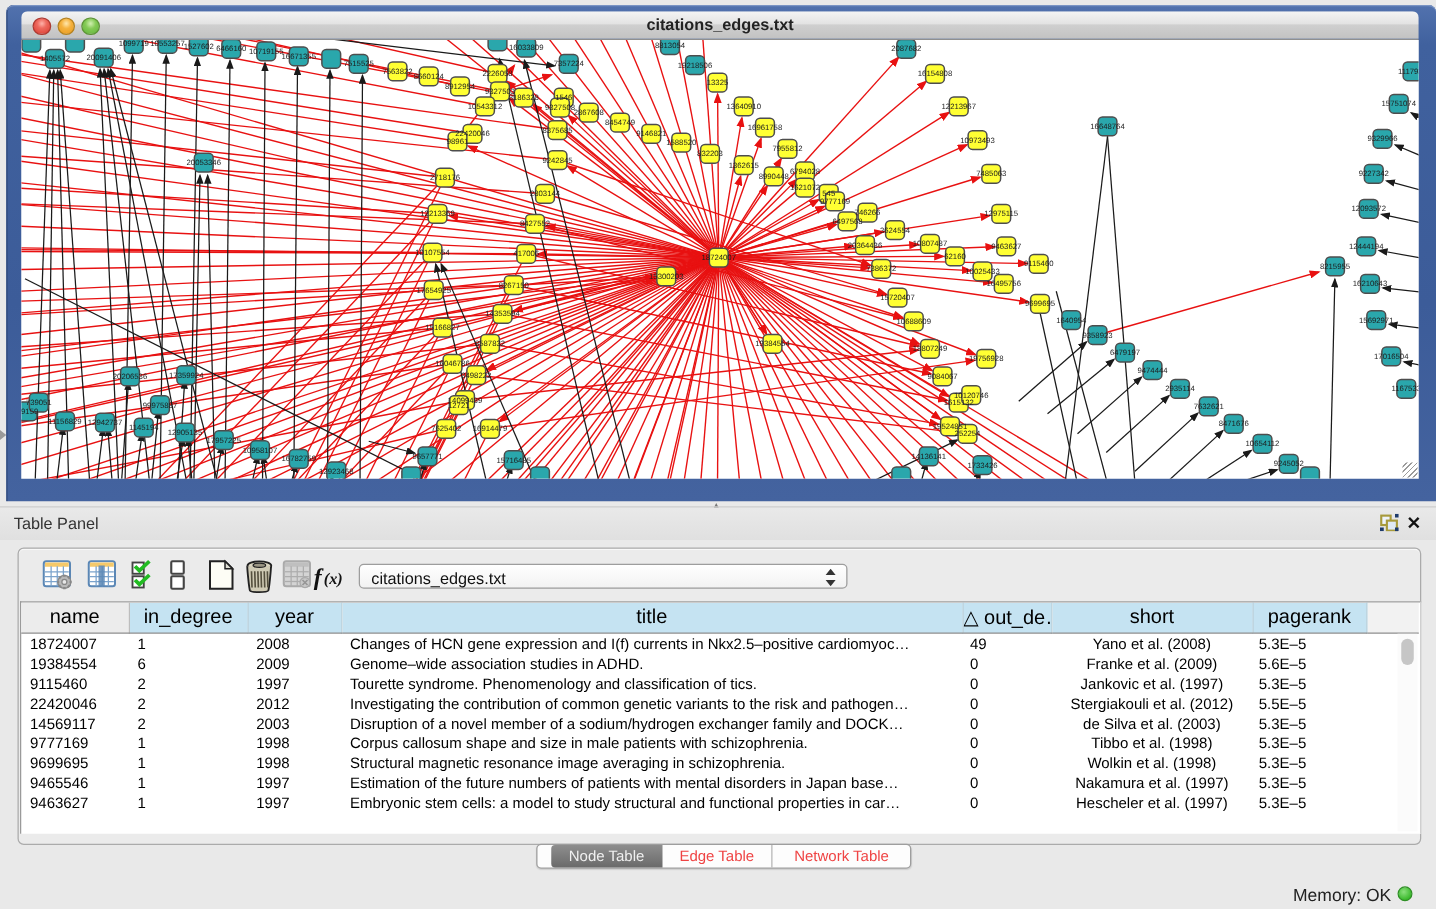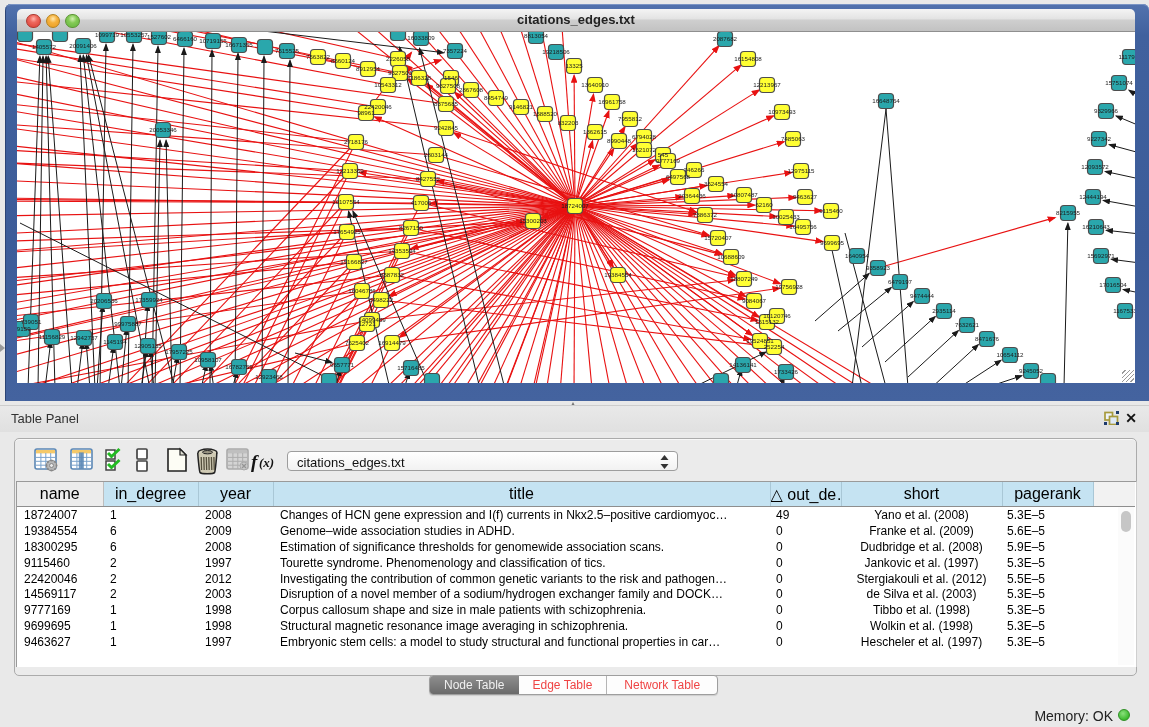--- a/index.html
+++ b/index.html
@@ -27,21 +27,21 @@
 th.first{background:#ececec;border-right:1px solid #bdbdbd;}
 th.empty{background:#f2f2f2;border-right:none;}
 td{height:15.9px;padding:0 0 0 7px;overflow:hidden;white-space:nowrap;}
 td.c1{padding-left:7px;}
 td.c5{padding-left:6px;}
 td.c6{text-align:center;padding-left:0;}
 td.c7{padding-left:5px;}
 #vscroll{position:absolute;left:1118px;top:507px;width:16px;height:158px;background:#fbfbfb;}
 #vthumb{position:absolute;left:3px;top:4px;width:10px;height:21px;background:#c6c6c6;border-radius:5px;}
 #tabbar{position:absolute;left:0;top:675px;width:1149px;height:22px;}
-#tabs{position:absolute;left:429px;top:0;height:18px;background:#fdfdfd;border:1px solid #9e9e9e;border-radius:4px;display:flex;box-shadow:0 1px 1px rgba(0,0,0,0.12);}
+#tabs{position:absolute;left:429px;top:0;height:18px;background:#fdfdfd;border:1px solid #9e9e9e;border-radius:4px;display:flex;box-shadow:0 1px 1px rgba(0,0,0,0.12);padding-left:11px;}
 .tab{font-size:12px;color:#ef4444;padding:2px 14px 0 14px;height:16px;}
 .tab.sel{background:linear-gradient(180deg,#8e8e8e,#6a6a6a);color:#f0f0f0;border-radius:3px 0 0 3px;}
 .tab.mid{border-right:1px solid #b5b5b5;}
 #memory{position:absolute;right:36px;top:708px;font-size:14px;color:#222;}
 #memdot{position:absolute;right:19px;top:709px;width:10px;height:10px;border-radius:50%;background:radial-gradient(circle at 40% 35%,#8ae07c,#3cba2e 70%);border:1px solid #2e8f24;}
 #pico{position:absolute;right:30px;top:411px;width:15px;height:14px;}
 #xico{position:absolute;right:12px;top:410px;font-size:14px;font-weight:bold;color:#111;}
 #lsplit{position:absolute;left:0px;top:344px;width:0;height:0;border-top:4px solid transparent;border-bottom:4px solid transparent;border-left:5px solid #9a9a9a;}
 </style></head>
 <body>
@@ -707,30 +707,20 @@
           <td class="c1">19384554</td>
           <td class="c2">6</td>
           <td class="c3">2009</td>
           <td class="c4">Genome–wide association studies in ADHD.</td>
           <td class="c5">0</td>
           <td class="c6">Franke et al. (2009)</td>
           <td class="c7">5.6E–5</td>
           <td class="c8"></td>
         </tr>
 <tr>
-          <td class="c1">18300295</td>
-          <td class="c2">6</td>
-          <td class="c3">2008</td>
-          <td class="c4">Estimation of significance thresholds for genomewide association scans.</td>
-          <td class="c5">0</td>
-          <td class="c6">Dudbridge et al. (2008)</td>
-          <td class="c7">5.9E–5</td>
-          <td class="c8"></td>
-        </tr>
-<tr>
           <td class="c1">9115460</td>
           <td class="c2">2</td>
           <td class="c3">1997</td>
           <td class="c4">Tourette syndrome. Phenomenology and classification of tics.</td>
           <td class="c5">0</td>
           <td class="c6">Jankovic et al. (1997)</td>
           <td class="c7">5.3E–5</td>
           <td class="c8"></td>
         </tr>
 <tr>
@@ -763,20 +753,30 @@
           <td class="c7">5.3E–5</td>
           <td class="c8"></td>
         </tr>
 <tr>
           <td class="c1">9699695</td>
           <td class="c2">1</td>
           <td class="c3">1998</td>
           <td class="c4">Structural magnetic resonance image averaging in schizophrenia.</td>
           <td class="c5">0</td>
           <td class="c6">Wolkin et al. (1998)</td>
+          <td class="c7">5.3E–5</td>
+          <td class="c8"></td>
+        </tr>
+<tr>
+          <td class="c1">9465546</td>
+          <td class="c2">1</td>
+          <td class="c3">1997</td>
+          <td class="c4">Estimation of the future numbers of patients with mental disorders in Japan base…</td>
+          <td class="c5">0</td>
+          <td class="c6">Nakamura et al. (1997)</td>
           <td class="c7">5.3E–5</td>
           <td class="c8"></td>
         </tr>
 <tr>
           <td class="c1">9463627</td>
           <td class="c2">1</td>
           <td class="c3">1997</td>
           <td class="c4">Embryonic stem cells: a model to study structural and functional properties in car…</td>
           <td class="c5">0</td>
           <td class="c6">Hescheler et al. (1997)</td>

